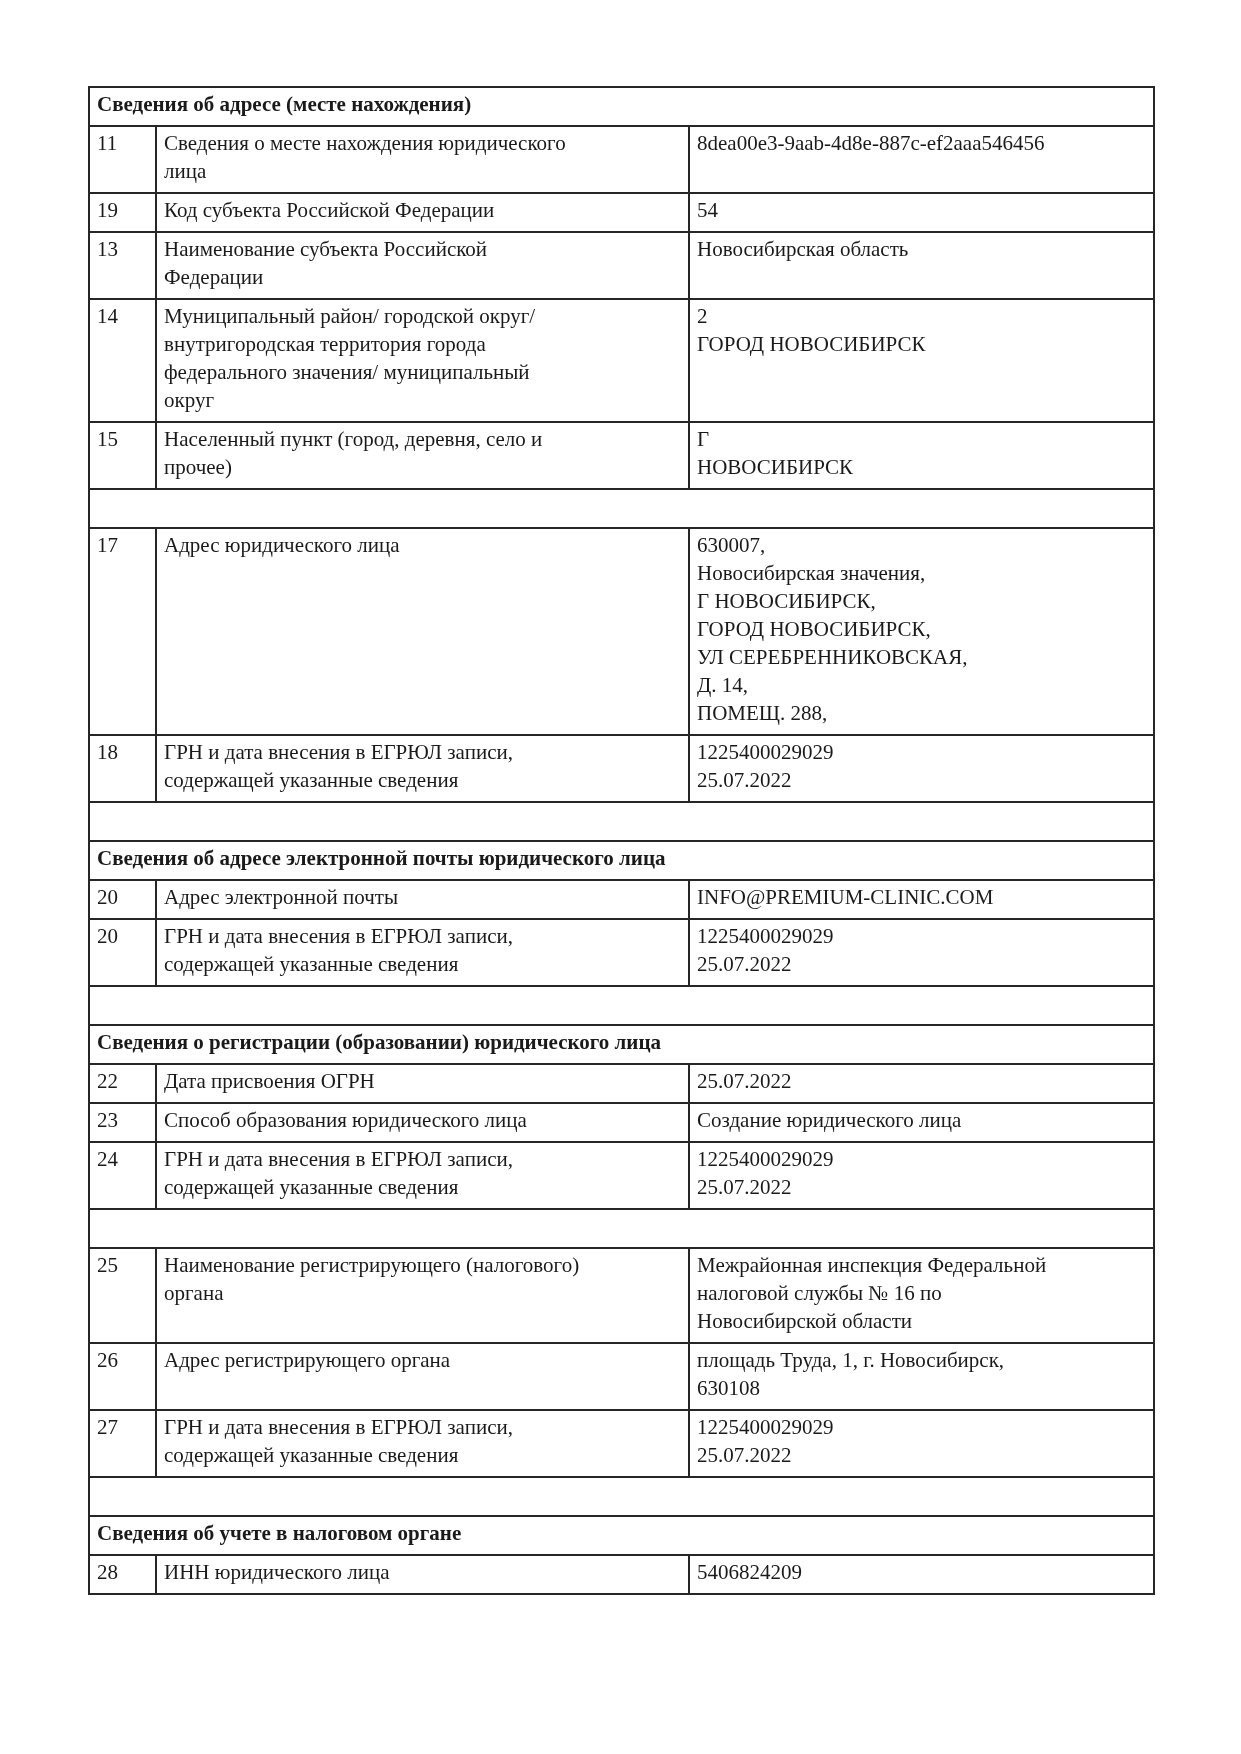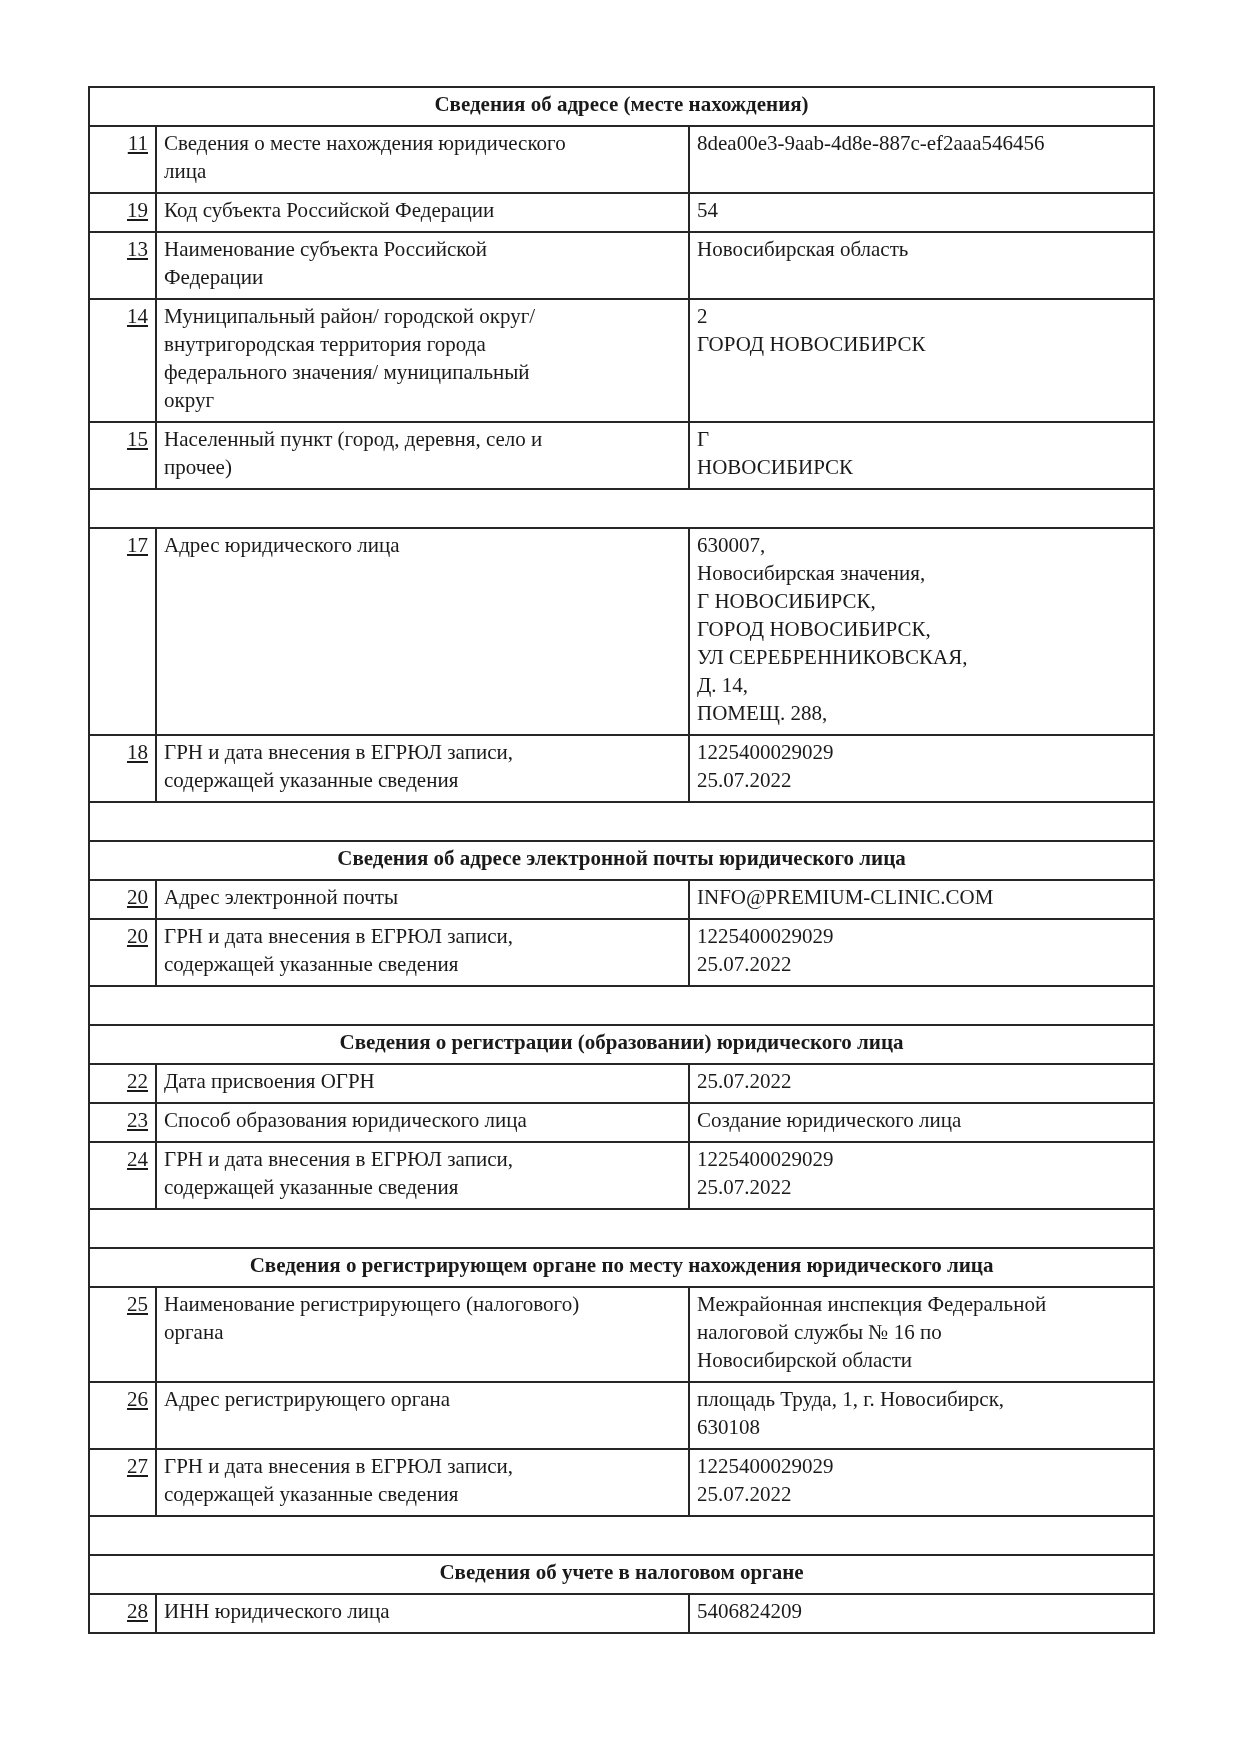--- a/index.html
+++ b/index.html
@@ -33,27 +33,25 @@
   table.doc td {
     border: 2px solid #262626;
     vertical-align: top;
     font-size: 21px;
     line-height: 28px;
     padding: 2px 7px 7px 7px;
     white-space: pre-line;
     word-wrap: break-word;
   }
   td.num {
-    text-align: right;
+    text-align: left;
     padding-left: 2px;
     padding-right: 2px;
-    text-decoration: underline;
   }
   td.section-header {
-    text-align: center;
     font-weight: bold;
     font-size: 22px;
     line-height: 28px;
     padding: 3px 6px 4px 6px;
     white-space: normal;
   }
   td.spacer {
     height: 28px;
     padding: 0;
   }
@@ -184,23 +182,20 @@
     <td class="label">ГРН и дата внесения в ЕГРЮЛ записи,
 содержащей указанные сведения</td>
     <td class="value">1225400029029
 25.07.2022</td>
   </tr>
 
   <tr>
     <td class="spacer" colspan="3"></td>
   </tr>
 
-  <tr>
-    <td class="section-header" colspan="3">Сведения о регистрирующем органе по месту нахождения юридического лица</td>
-  </tr>
 
   <tr>
     <td class="num">25</td>
     <td class="label">Наименование регистрирующего (налогового)
 органа</td>
     <td class="value">Межрайонная инспекция Федеральной
 налоговой службы № 16 по
 Новосибирской области</td>
   </tr>
 

